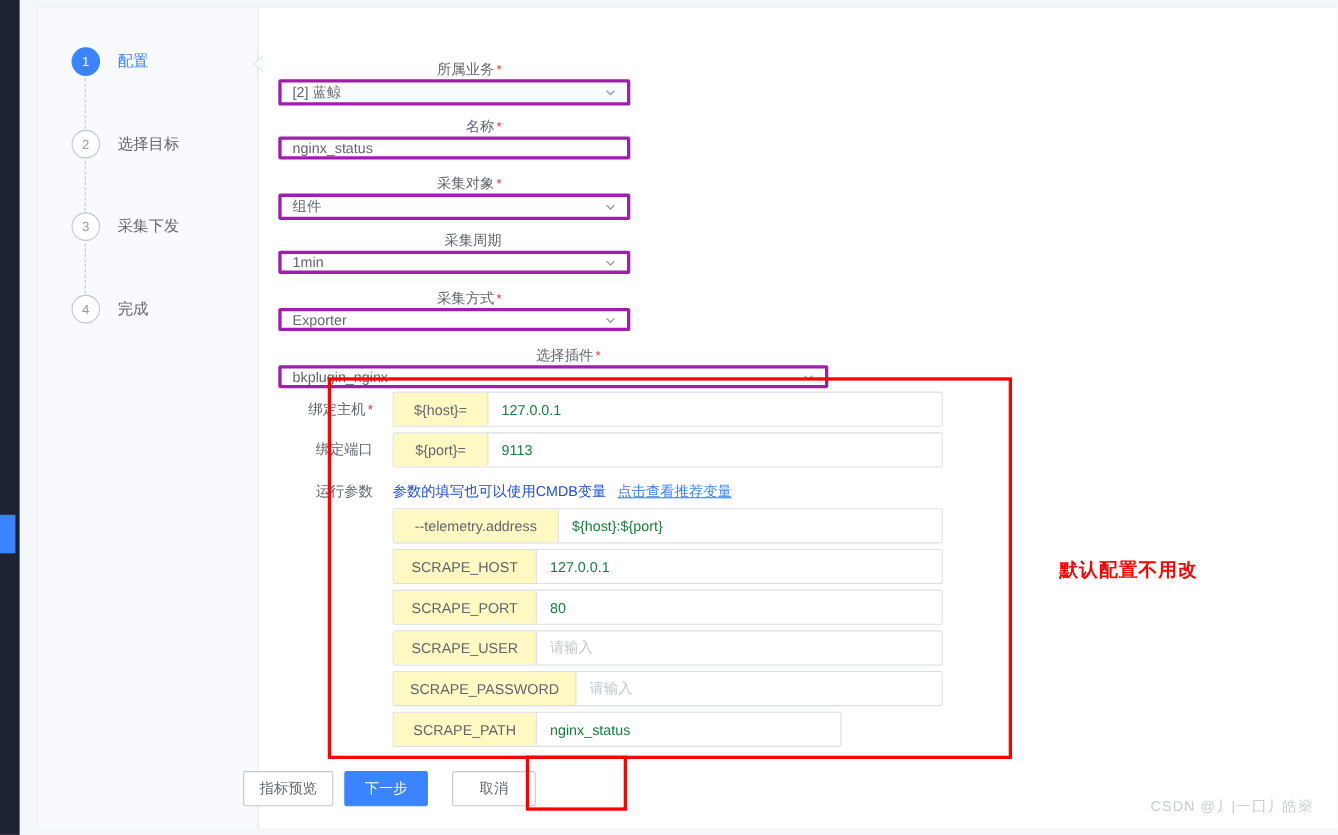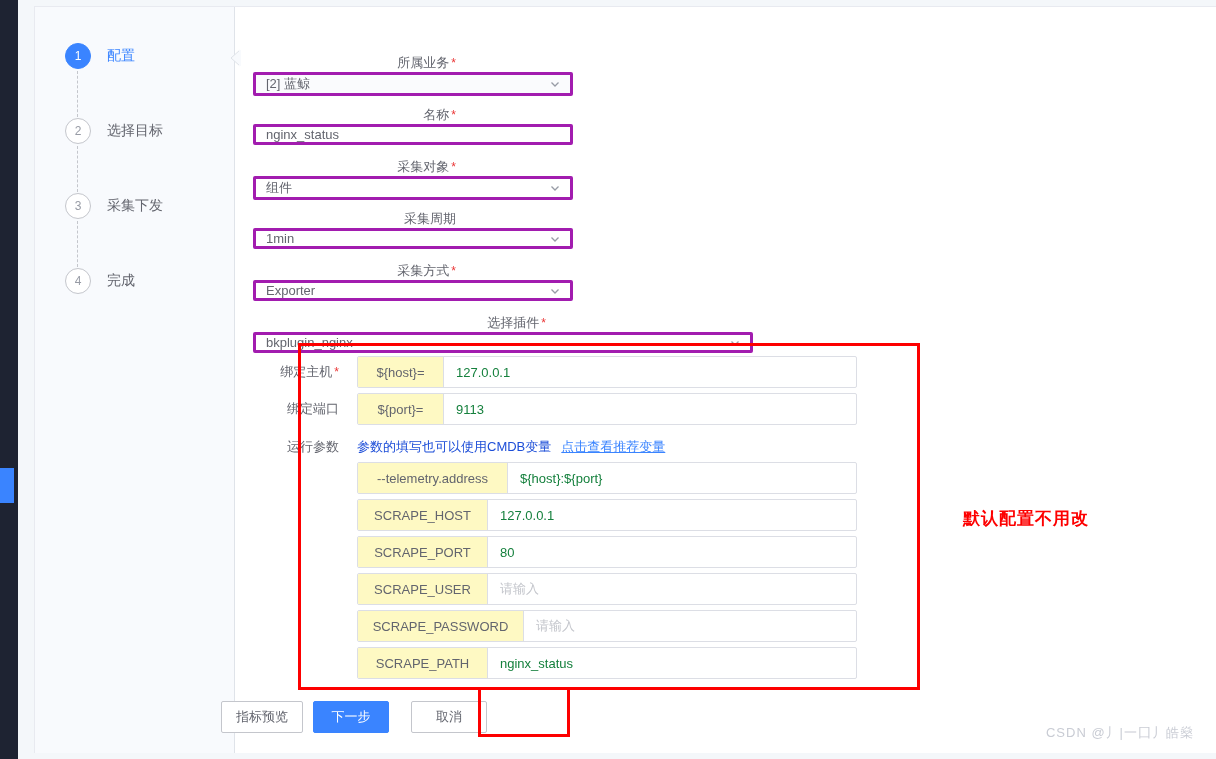--- a/index.html
+++ b/index.html
@@ -479,21 +479,21 @@
         </div>
         <div class="prow" style="left: 0px; top: 603px;">
           <div class="plabelcol"></div>
           <div class="pfield" style="width: 500px;">
             <span class="pkey" style="width: 166px;">SCRAPE_PASSWORD</span>
             <span class="pval placeholder">请输入</span>
           </div>
         </div>
         <div class="prow" style="left: 0px; top: 640px;">
           <div class="plabelcol"></div>
-          <div class="pfield" style="width: 500px;">
+          <div class="pfield" style="width: 408px;">
             <span class="pkey" style="width: 130px;">SCRAPE_PATH</span>
             <span class="pval">nginx_status</span>
           </div>
         </div>
       </div>
 
   </div>
 
   <div class="btn-bar">
     <button class="btn">指标预览</button>

